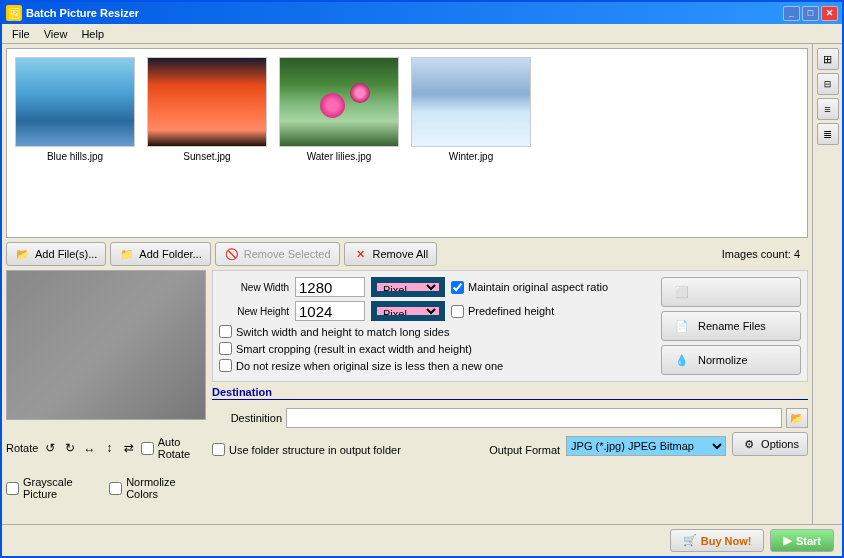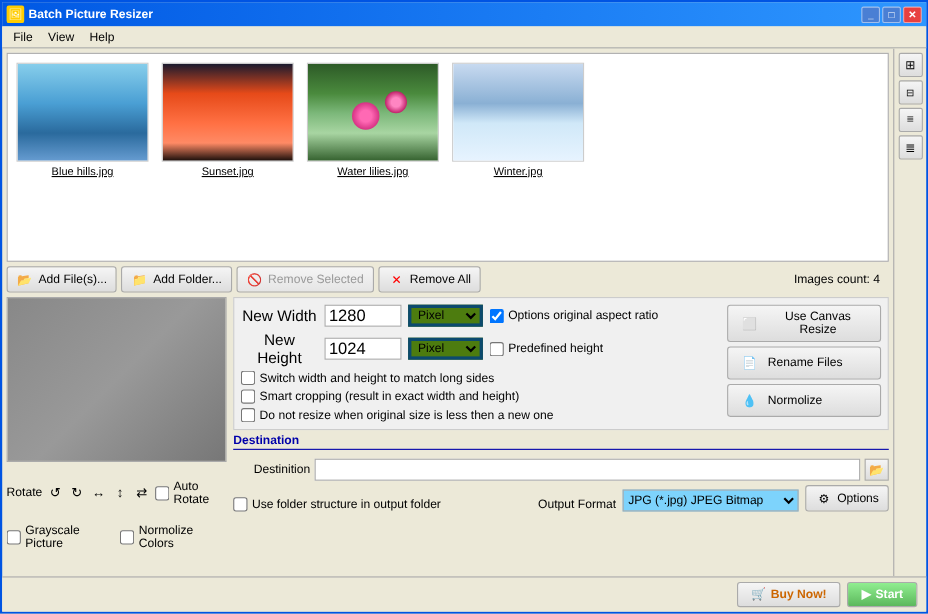--- a/index.html
+++ b/index.html
@@ -122,21 +122,20 @@
       background: linear-gradient(180deg, #2d5a27 0%, #4a8a3d 30%, #7cb87a 50%, #a8d5a2 70%, #2d5a27 100%);
       position: relative;
     }
     .img-winter {
       width: 120px; height: 90px;
       background: linear-gradient(180deg, #c8daf0 0%, #8ab0d4 40%, #d0e8f8 60%, #e8f4ff 100%);
     }
     .image-label {
       font-size: 10px;
       text-align: center;
-      text-decoration: underline;
     }
     .toolbar {
       display: flex;
       align-items: center;
       padding: 4px;
       gap: 4px;
       flex-shrink: 0;
     }
     .tool-btn {
       display: flex;
@@ -225,37 +224,37 @@
       flex-direction: column;
       gap: 5px;
     }
     .form-row {
       display: flex;
       align-items: center;
       gap: 6px;
     }
     .form-label {
       width: 70px;
-      text-align: center;
-      font-size: 14px;
+      text-align: right;
+      font-size: 10px;
     }
     .form-input {
       width: 70px;
       height: 20px;
       border: 1px solid #aaa;
       padding: 1px 3px;
       font-size: 15px;
       background: white;
     }
     .form-select {
       height: 20px;
-      border: 3px solid #0c4a6e;
+      border: 6px solid #0c4a6e;
       padding: 0 2px;
       font-size: 11px;
-      background: #4d7c0f;
+      background: #f9a8d4;
     }
     .checkbox-label {
       display: flex;
       align-items: center;
       gap: 4px;
       font-size: 11px;
     }
     .right-buttons {
       display: flex;
       flex-direction: column;
@@ -484,21 +483,21 @@
               <div style="display:flex; gap: 10px; align-items: flex-start;">
                 <div style="display:flex; flex-direction: column; gap: 4px;">
                   <div class="form-row">
                     <span class="form-label">New Width</span>
                     <input class="form-input" type="text" value="1280" style="">
                     <select class="form-select">
                       <option>Pixel</option><option>Percent</option><option>cm</option><option>inch</option>
                     </select>
                     <label class="checkbox-label">
                       <input type="checkbox" checked="" style="">
-                      <span>Options original aspect ratio</span>
+                      <span>Maintain original aspect ratio</span>
                     </label>
                   </div>
                   <div class="form-row">
                     <span class="form-label">New Height</span>
                     <input class="form-input" type="text" value="1024" style="">
                     <select class="form-select">
                       <option>Pixel</option><option>Percent</option><option>cm</option><option>inch</option>
                     </select>
                     <label class="checkbox-label">
                       <input type="checkbox" style="">
@@ -514,21 +513,20 @@
                     <span>Smart cropping (result in exact width and height)</span>
                   </label>
                   <label class="checkbox-label">
                     <input type="checkbox" style="">
                     <span>Do not resize when original size is less then a new one</span>
                   </label>
                 </div>
                 <div class="right-buttons">
                   <button class="right-btn">
                     <div class="right-btn-icon">⬜</div>
-                    <span>Use Canvas Resize</span>
                   </button>
                   <button class="right-btn">
                     <div class="right-btn-icon">📄</div>
                     <span>Rename Files</span>
                   </button>
                   <button class="right-btn">
                     <div class="right-btn-icon">💧</div>
                     <span>Normolize</span>
                   </button>
                 </div>

